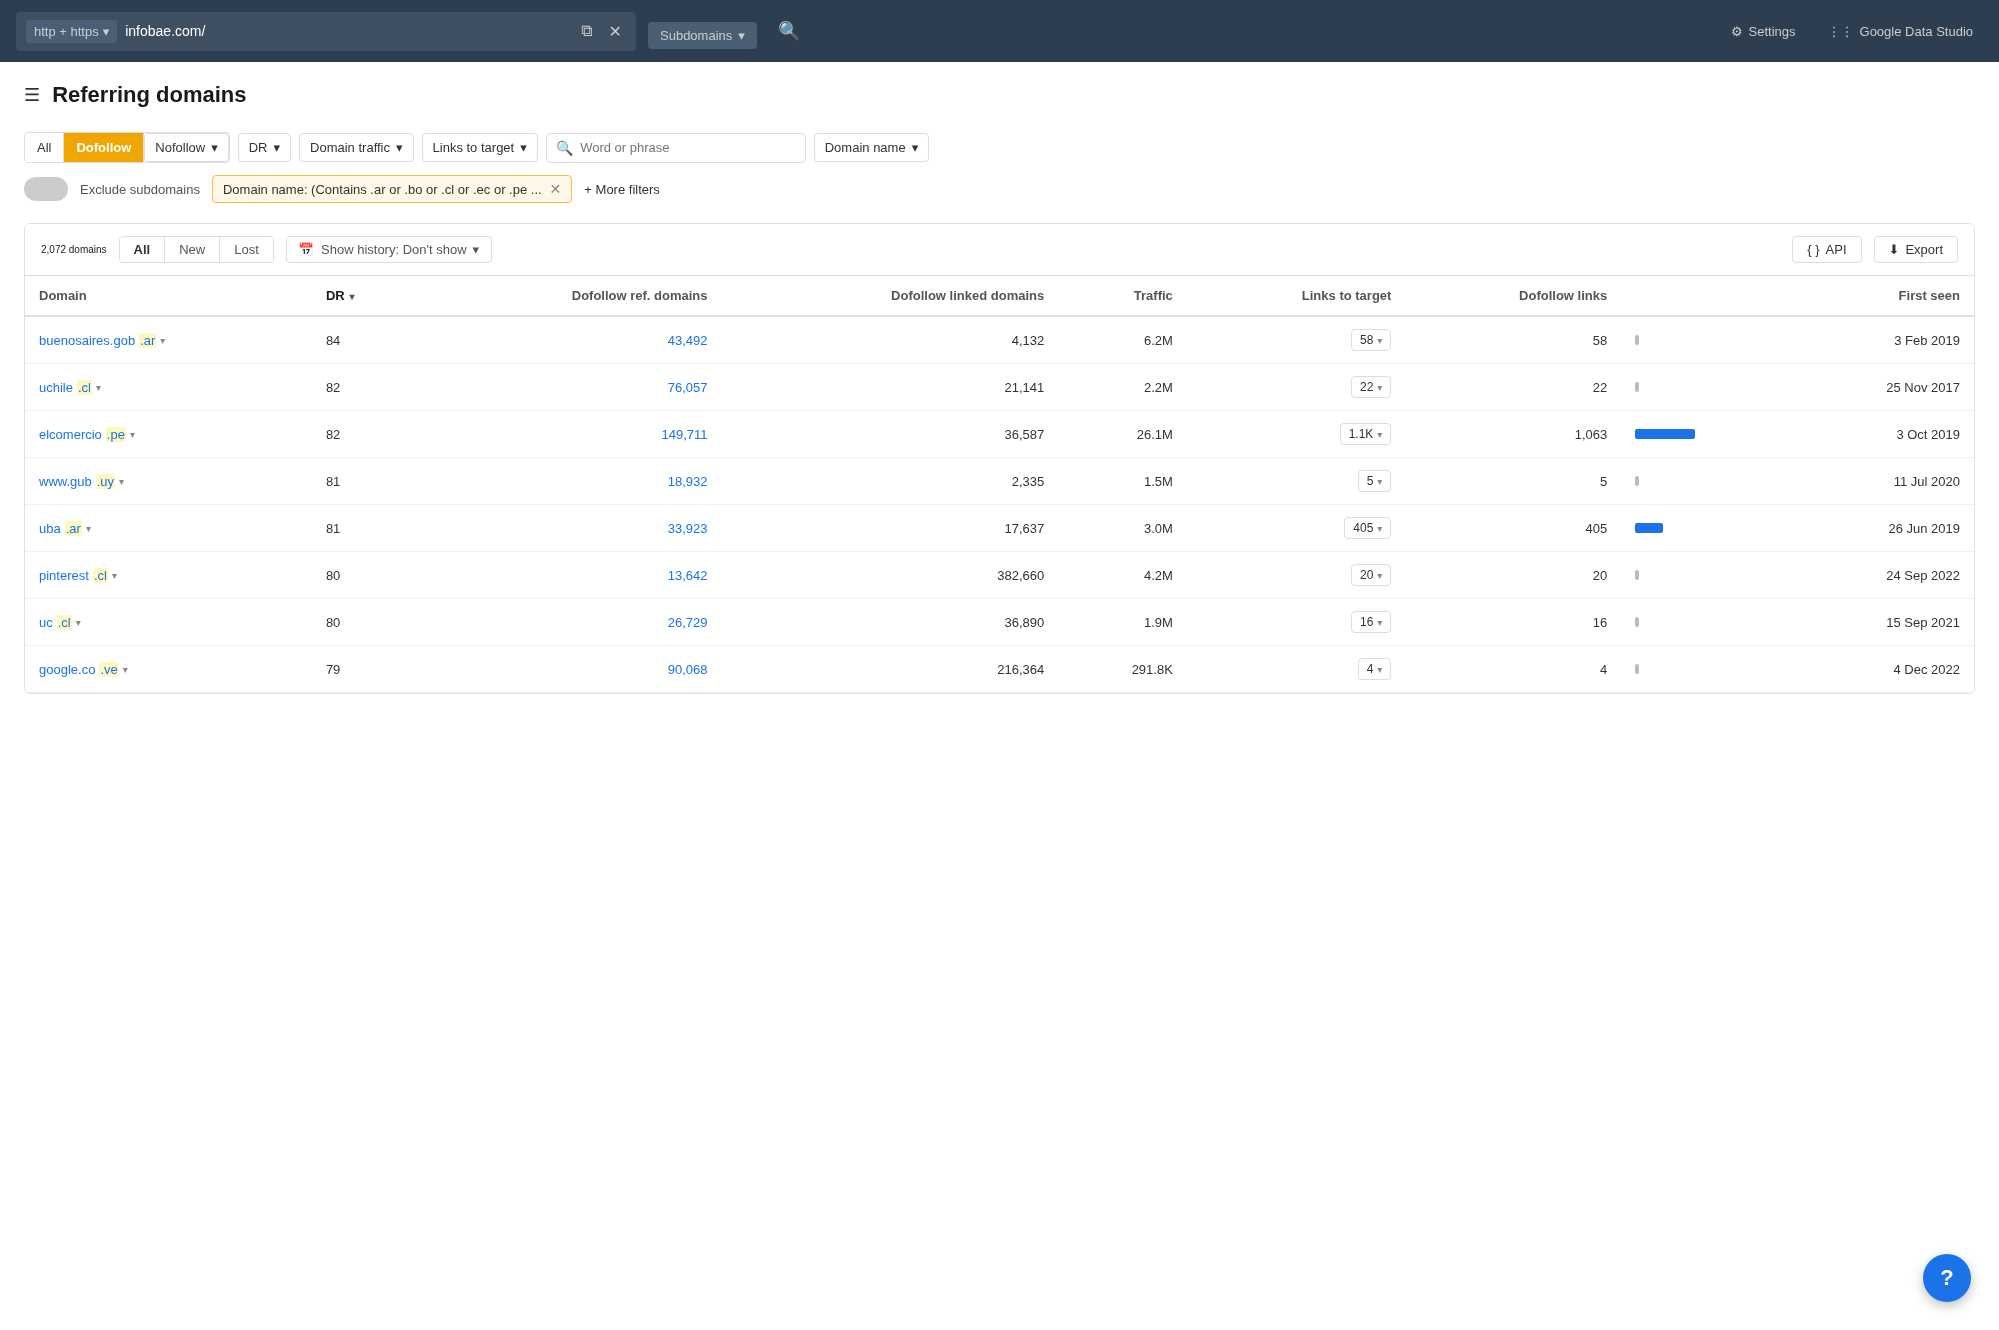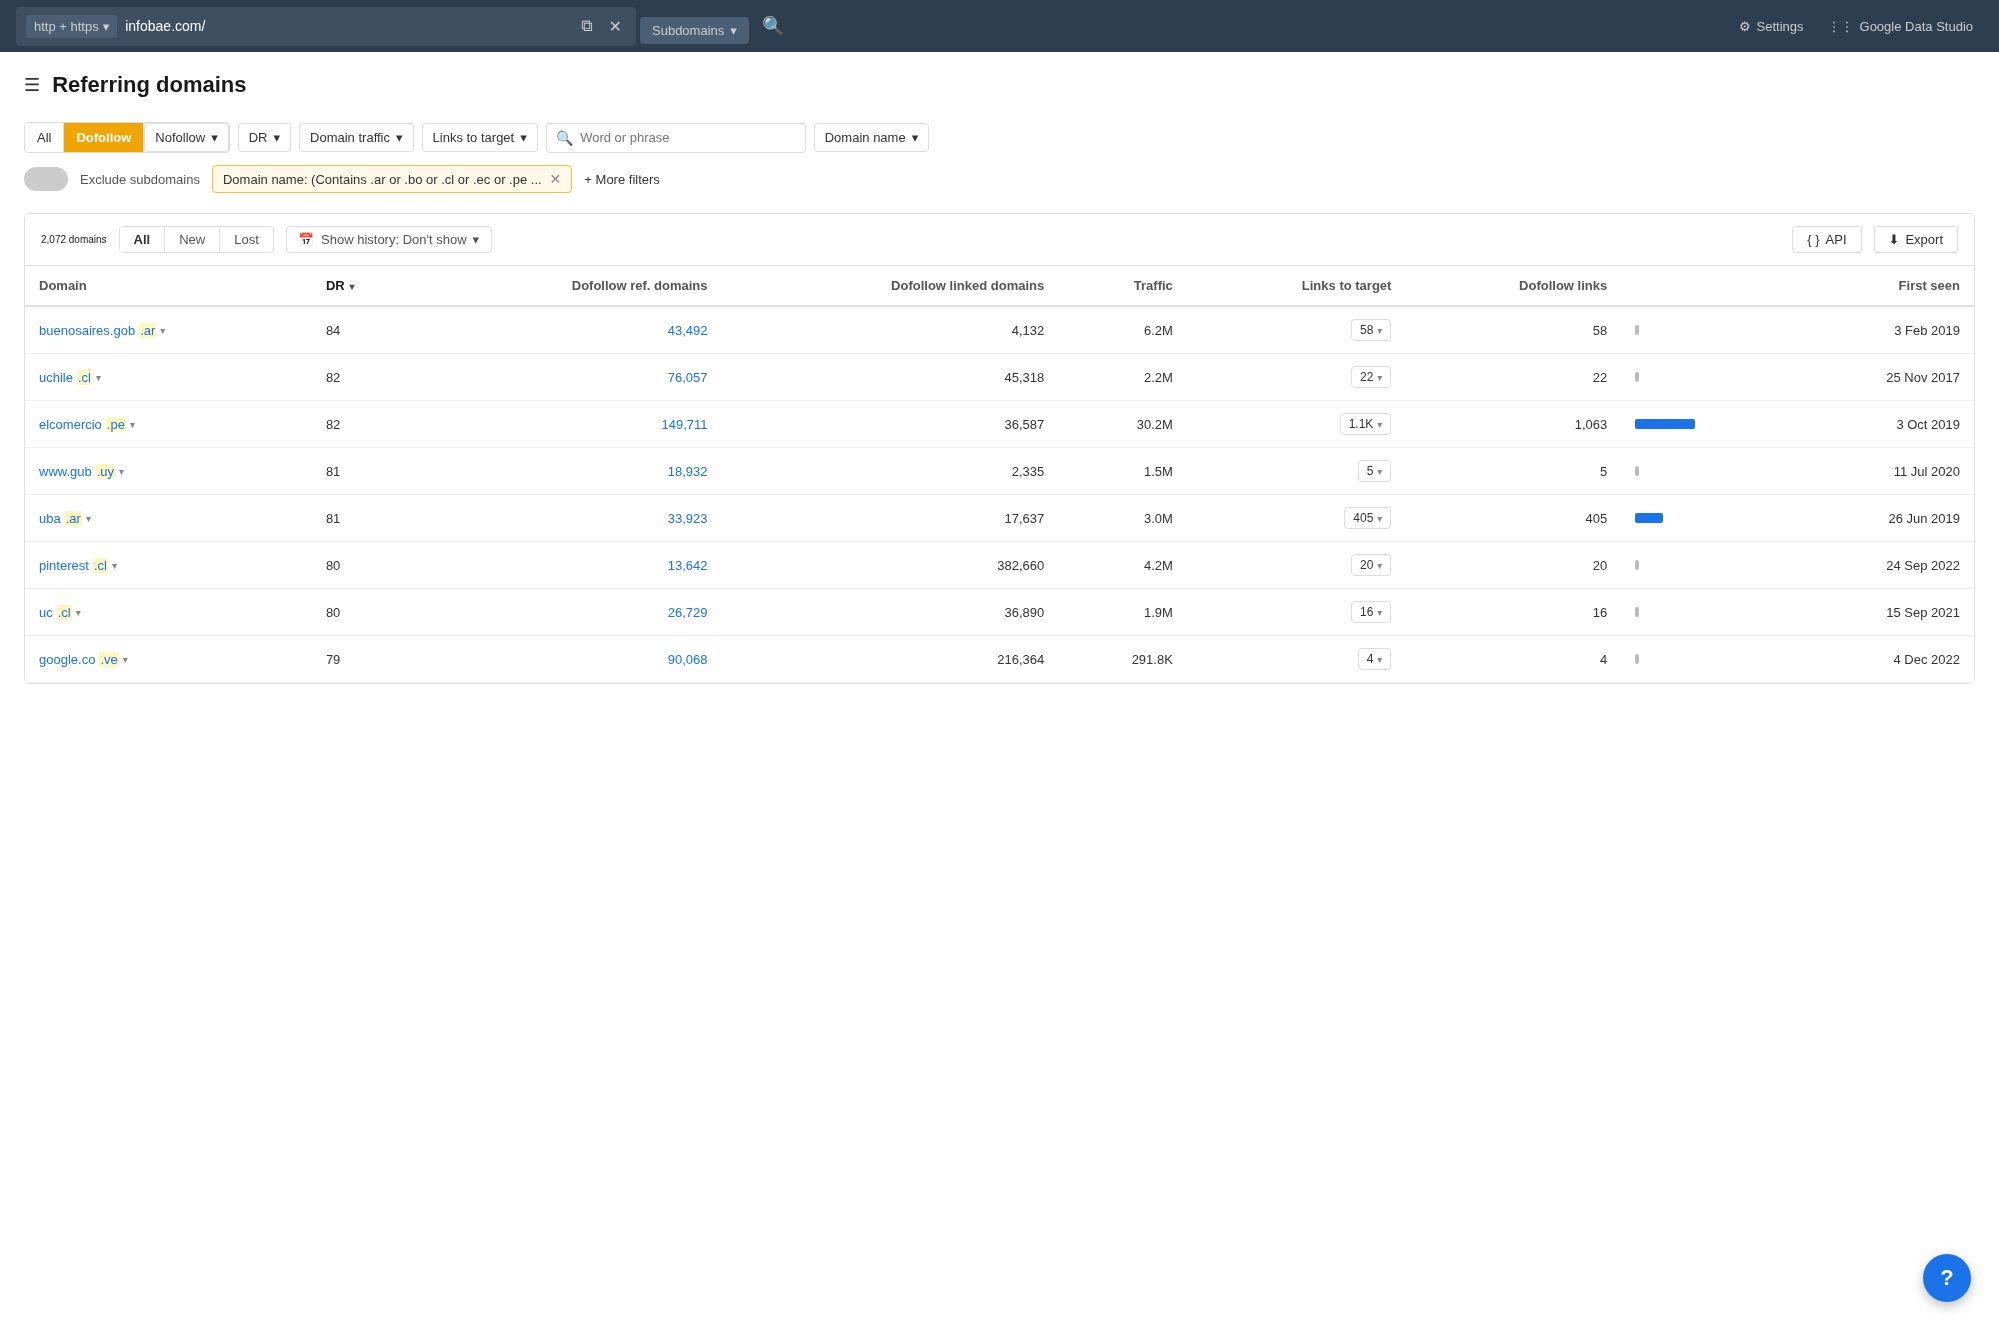--- a/index.html
+++ b/index.html
@@ -4,22 +4,22 @@
   <style>
     * { box-sizing: border-box; margin: 0; padding: 0; }
     body { font-family: -apple-system, BlinkMacSystemFont, 'Segoe UI', Arial, sans-serif; font-size: 14px; background: #f5f5f5; color: #333; }
 
     
     .top-bar {
       background: #2c3e50;
       display: flex;
       align-items: center;
       padding: 0 16px;
-      height: 52px;
-      gap: 4px;
+      height: 62px;
+      gap: 12px;
     }
     .url-section {
       display: flex;
       align-items: center;
       background: #3d4f61;
       border-radius: 4px;
       padding: 6px 10px;
       gap: 8px;
       flex: 1;
       max-width: 620px;
@@ -527,39 +527,39 @@
               </div>
             </td>
             <td class="right">3 Feb 2019</td>
           </tr>
           <tr>
             <td>
               <a class="domain-link" href="#">uchile<span class="domain-highlight">.cl</span> <span class="chevron-icon">▾</span></a>
             </td>
             <td>82</td>
             <td class="right"><a class="ref-link" href="#">76,057</a></td>
-            <td class="right">45,318</td>
+            <td class="right">21,141</td>
             <td class="right">2.2M</td>
             <td class="right"><span class="links-target-badge">22 <span class="chevron-icon">▾</span></span></td>
             <td class="right">22</td>
             <td>
               <div class="mini-bar-container">
                 <div class="mini-bar" style="width:4px; background:#bbb;"></div>
               </div>
             </td>
             <td class="right">25 Nov 2017</td>
           </tr>
           <tr>
             <td>
               <a class="domain-link" href="#">elcomercio<span class="domain-highlight">.pe</span> <span class="chevron-icon">▾</span></a>
             </td>
             <td>82</td>
             <td class="right"><a class="ref-link" href="#">149,711</a></td>
             <td class="right">36,587</td>
-            <td class="right">30.2M</td>
+            <td class="right">26.1M</td>
             <td class="right"><span class="links-target-badge">1.1K <span class="chevron-icon">▾</span></span></td>
             <td class="right">1,063</td>
             <td>
               <div class="mini-bar-container">
                 <div class="mini-bar" style="width:60px; background:#1a73e8;"></div>
               </div>
             </td>
             <td class="right">3 Oct 2019</td>
           </tr>
           <tr>

